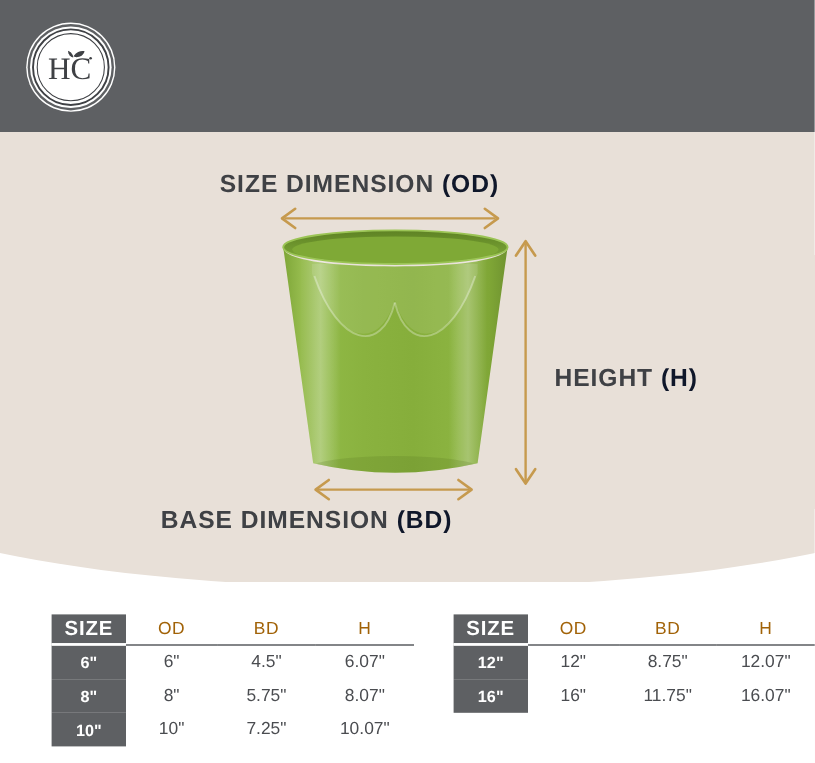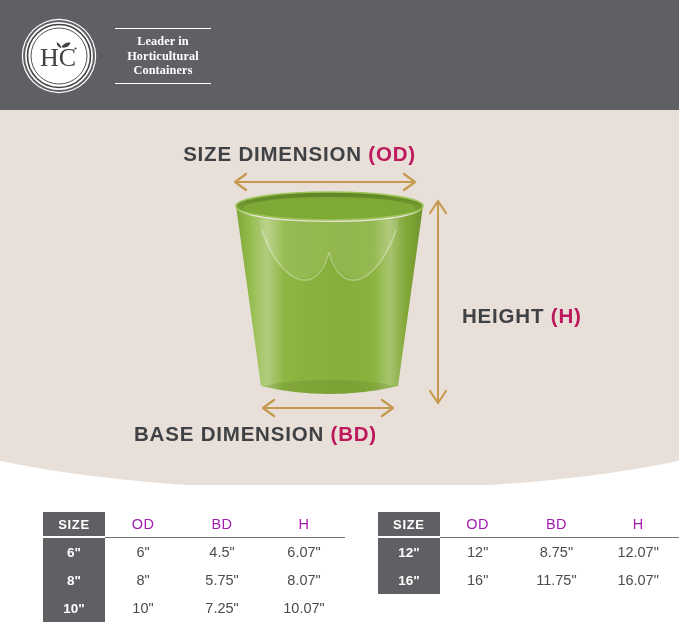--- a/index.html
+++ b/index.html
@@ -101,21 +101,21 @@
   
   .dim-label {
     position: absolute;
     font-family: "Liberation Sans", sans-serif;
     font-weight: bold;
     font-size: 20.5px;
     letter-spacing: 0.8px;
     color: #3F4145;
     white-space: nowrap;
   }
-  .dim-label .code { color: #be185d; }
+  .dim-label .code { color: #0f172a; }
 
   #label-od {
     left: 0; top: 32px;
     width: 679px;
     text-align: center;
     padding-right: 80px;
     box-sizing: border-box;
   }
   #label-bd {
     left: 0; top: 312px;
@@ -170,30 +170,30 @@
     padding: 0;
     margin: 0;
     text-align: center;
     font-weight: normal;
   }
 
   .dim-table .col-size {
     background: #5E6063;
     color: #ffffff;
     font-weight: bold;
-    font-size: 13px;
+    font-size: 17px;
     width: 62px;
   }
   .dim-table thead .col-size {
     letter-spacing: 0.7px;
     height: 24px;
   }
   .dim-table thead th.col-head {
     font-size: 14.5px;
-    color: #a21caf;
+    color: #a16207;
     height: 24px;
     border-bottom: 1.6px solid #6D6F72;
     letter-spacing: 0.4px;
   }
   .dim-table thead th.col-size {
     border-bottom: 2.4px solid #ffffff;
   }
   .dim-table tbody td {
     height: 28px;
     font-size: 14.5px;
@@ -216,25 +216,20 @@
         <circle cx="34" cy="34" r="28" fill="none" stroke="#3F4145" stroke-width="0.9"></circle>
         <text x="33" y="44" text-anchor="middle" font-family="Liberation Serif, serif" font-size="26" fill="#3F4145">HC</text>
         <g>
           <path d="M36.5 24.5 C 39.5 20.5, 43.5 20, 45.5 20.8 C 44.5 24.5, 41 26.2, 37.2 25.6 Z" fill="#3F4145"></path>
           <path d="M36.2 25.3 C 35.2 22.2, 33.3 20.6, 31.6 20.2 C 31.8 23.4, 33.5 25.2, 35.9 25.9 Z" fill="#3F4145"></path>
         </g>
         <circle cx="50.5" cy="26.5" r="1.1" fill="#3F4145"></circle>
       </svg>
     </div>
 
-    <div class="tagline">
-      <div>Leader in</div>
-      <div>Horticultural</div>
-      <div>Containers</div>
-    </div>
 
   </div>
 
 </div>
 
 <div class="stage">
   <div class="stage-bg"></div>
 
   <div class="dim-label" id="label-od">
     <span>SIZE DIMENSION</span>

